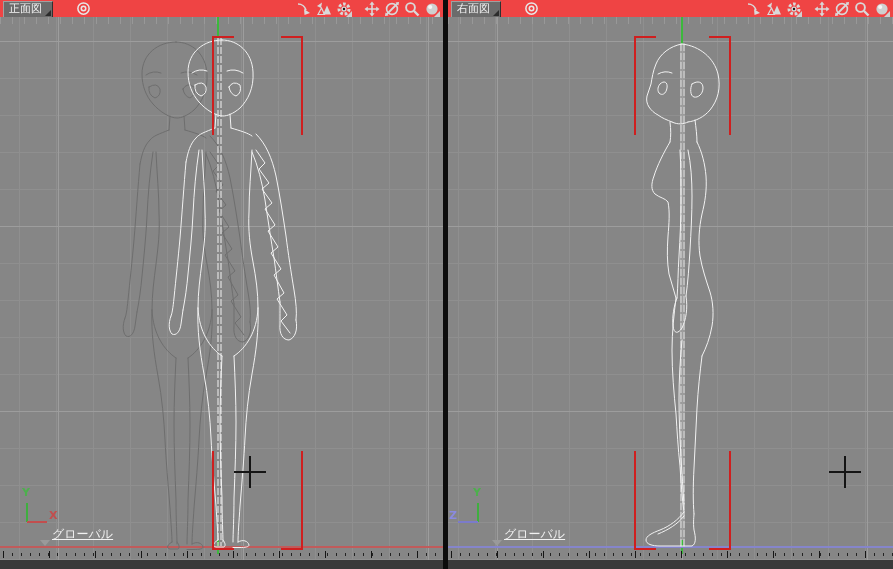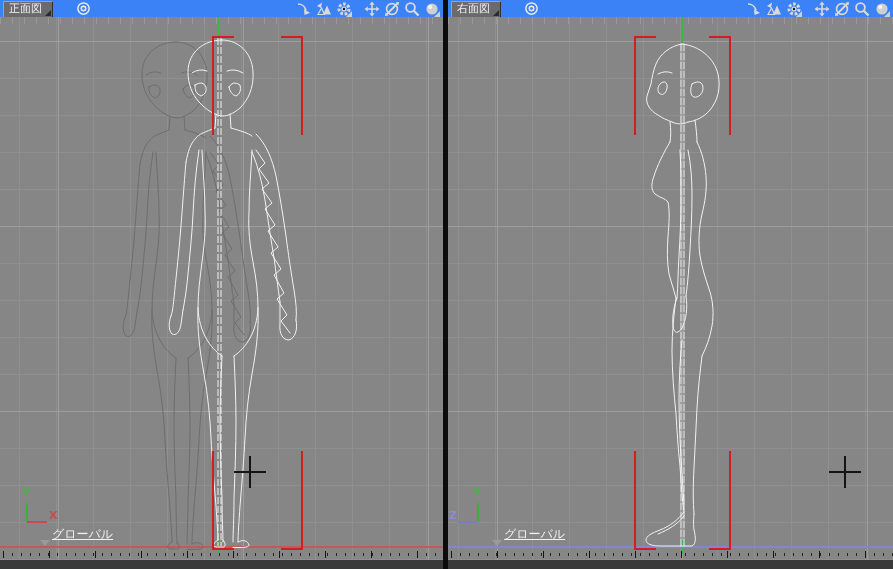--- a/index.html
+++ b/index.html
@@ -4,21 +4,21 @@
 <style>
   html,body{margin:0;padding:0;background:#111;}
   .stage{position:relative;width:893px;height:569px;background:#191919;overflow:hidden;
          font-family:"DejaVu Sans","Liberation Sans",sans-serif;display:flex;}
   .vp{position:relative;display:flex;flex-direction:column;height:569px;}
   .vp-front{width:443px;}
   .vp-side{width:445px;}
   .divider{width:5px;height:569px;background:#0c0c0c;flex:0 0 auto;cursor:col-resize;}
 
   
-  .vp-header{height:17px;background:#3b82f6;display:flex;align-items:center;padding:0 3px;gap:0;text-align:center;}
+  .vp-header{height:17px;background:#ef4444;display:flex;align-items:center;padding:0 3px;gap:0;text-align:center;}
   .vp-title-chip{position:relative;height:15px;margin-top:1px;background:#6b6b6b;
     border-top:1px solid #a0a0a0;border-left:1px solid #a0a0a0;
     border-right:1px solid #303030;border-bottom:1px solid #303030;
     color:#f5f5f5;font-size:11px;line-height:14px;padding:0 10px 0 5px;cursor:pointer;white-space:nowrap;}
   .chip-tri{position:absolute;right:1px;bottom:1px;width:0;height:0;
     border:3px solid transparent;border-right-color:#2c2c2c;border-bottom-color:#2c2c2c;}
   .bullseye{margin-left:22px;width:16px;height:16px;display:flex;align-items:center;justify-content:center;cursor:pointer;}
   .spacer{flex:1;}
   .vp-tools{display:flex;align-items:center;gap:3px;}
   .tool{position:relative;width:17px;height:16px;display:flex;align-items:center;justify-content:center;cursor:pointer;}

